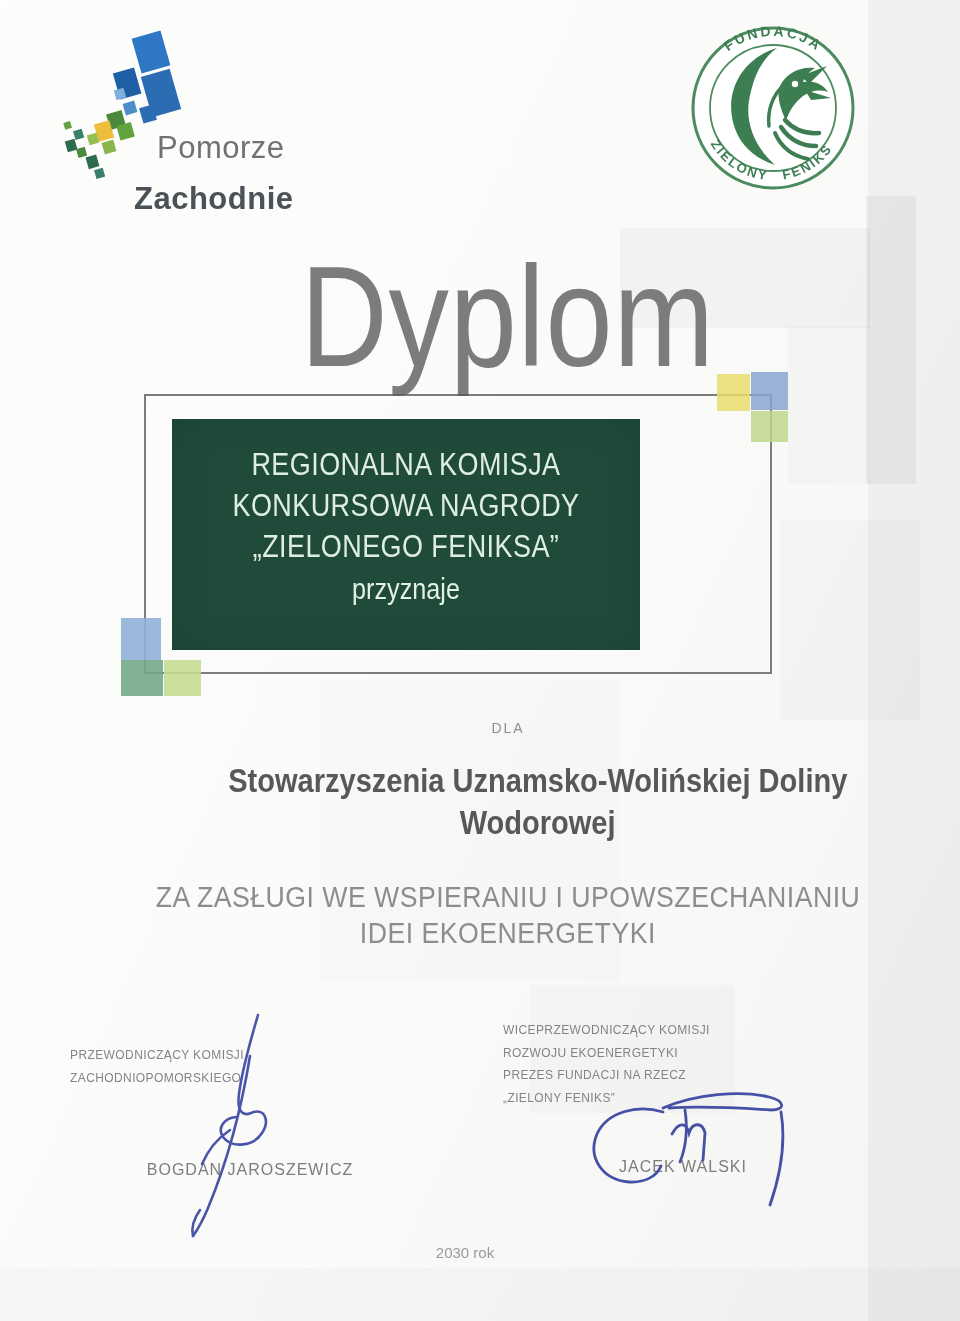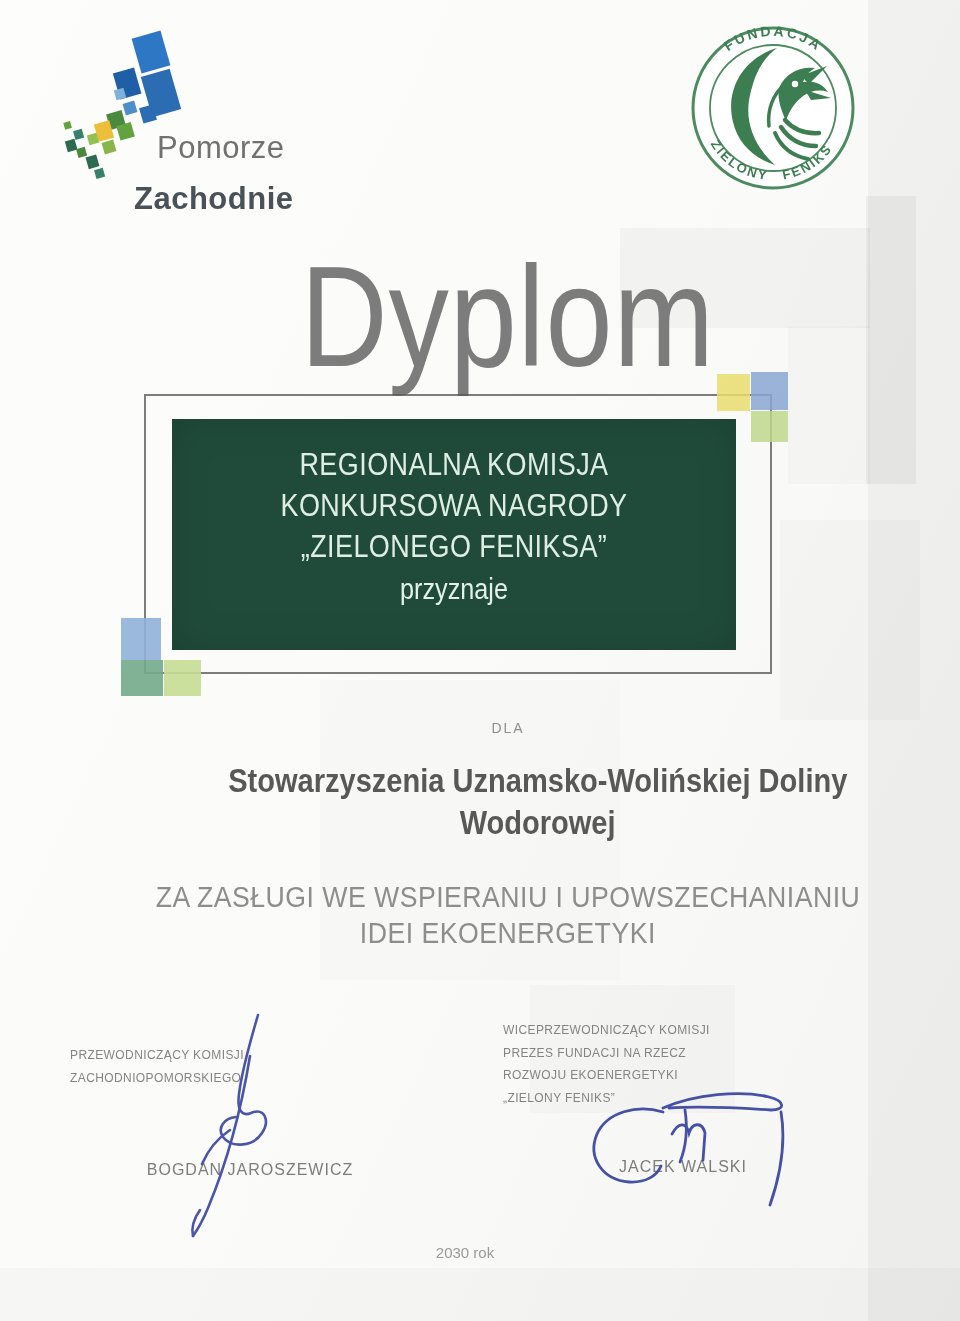--- a/index.html
+++ b/index.html
@@ -18,21 +18,21 @@
     top:246px; font-size:142px; line-height:142px; color:#7c7c7c;
     font-weight:400; letter-spacing:1px;
   }
   .logo-word1{top:130px; left:157px; font-size:31px; color:#717171; letter-spacing:.5px;text-align:center;}
   .logo-word2{top:159px; left:134px; font-size:31px; color:#4b5257; font-weight:bold; letter-spacing:.5px;margin-top:22px;}
   .frame{
     left:144px; top:394px; width:628px; height:280px;
     border:2px solid rgba(88,88,88,.78); box-sizing:border-box;
   }
   .award-box{
-    left:172px; top:419px; width:564px; height:231px;
+    left:172px; top:419px; width:468px; height:231px;
     background:#204b3b; box-shadow:inset 0 0 40px rgba(0,0,0,.12);
     text-align:center; z-index:2;
   }
   .award-lines{margin-top:25px; color:#dfeee3;}
   .award-line{font-size:31px; line-height:41px; letter-spacing:.5px;}
   .award-verb{font-size:29px; line-height:44px; color:#e4f1e8;}
   .sq{position:absolute; z-index:3;}
   .dla{top:720px; font-size:14px; color:#8f8f8f; letter-spacing:2px;}
   .recipient{top:760px; font-size:33px; font-weight:bold; color:#585858; line-height:42px;margin-left:30px;}
   .merit{top:879px; font-size:29px; color:#8d8d8d; line-height:36px; letter-spacing:.5px;}
@@ -159,22 +159,22 @@
   </div>
 
   <div class="abs z1 sig-title sig-left-title">
     <div>PRZEWODNICZĄCY KOMISJI</div>
     <div>ZACHODNIOPOMORSKIEGO</div>
   </div>
   <div class="abs z1 sig-name sig-left-name">BOGDAN JAROSZEWICZ</div>
 
   <div class="abs z1 sig-title sig-right-title">
     <div>WICEPRZEWODNICZĄCY KOMISJI</div>
+    <div>ROZWOJU EKOENERGETYKI</div>
     <div>PREZES FUNDACJI NA RZECZ</div>
-    <div>ROZWOJU EKOENERGETYKI</div>
     <div>„ZIELONY FENIKS”</div>
   </div>
   <div class="abs z1 sig-name sig-right-name">JACEK WALSKI</div>
 
   <svg class="abs ink" style="left:170px;top:1010px;" width="135" height="240" viewBox="0 0 135 240">
     <g fill="none" stroke="#3c48a3" stroke-width="2.6" stroke-linecap="round" opacity=".92">
       <path d="M88,5 C80,32 72,60 69,84 C67,99 71,107 81,103 C95,97 100,111 92,123 C84,136 62,139 53,127 C47,118 54,108 66,107"></path>
       <path d="M80,46 C72,95 58,150 38,198 C33,210 28,219 23,226"></path>
       <path d="M23,226 C21,217 25,207 30,200"></path>
       <path d="M60,120 C48,128 38,140 32,154"></path>

